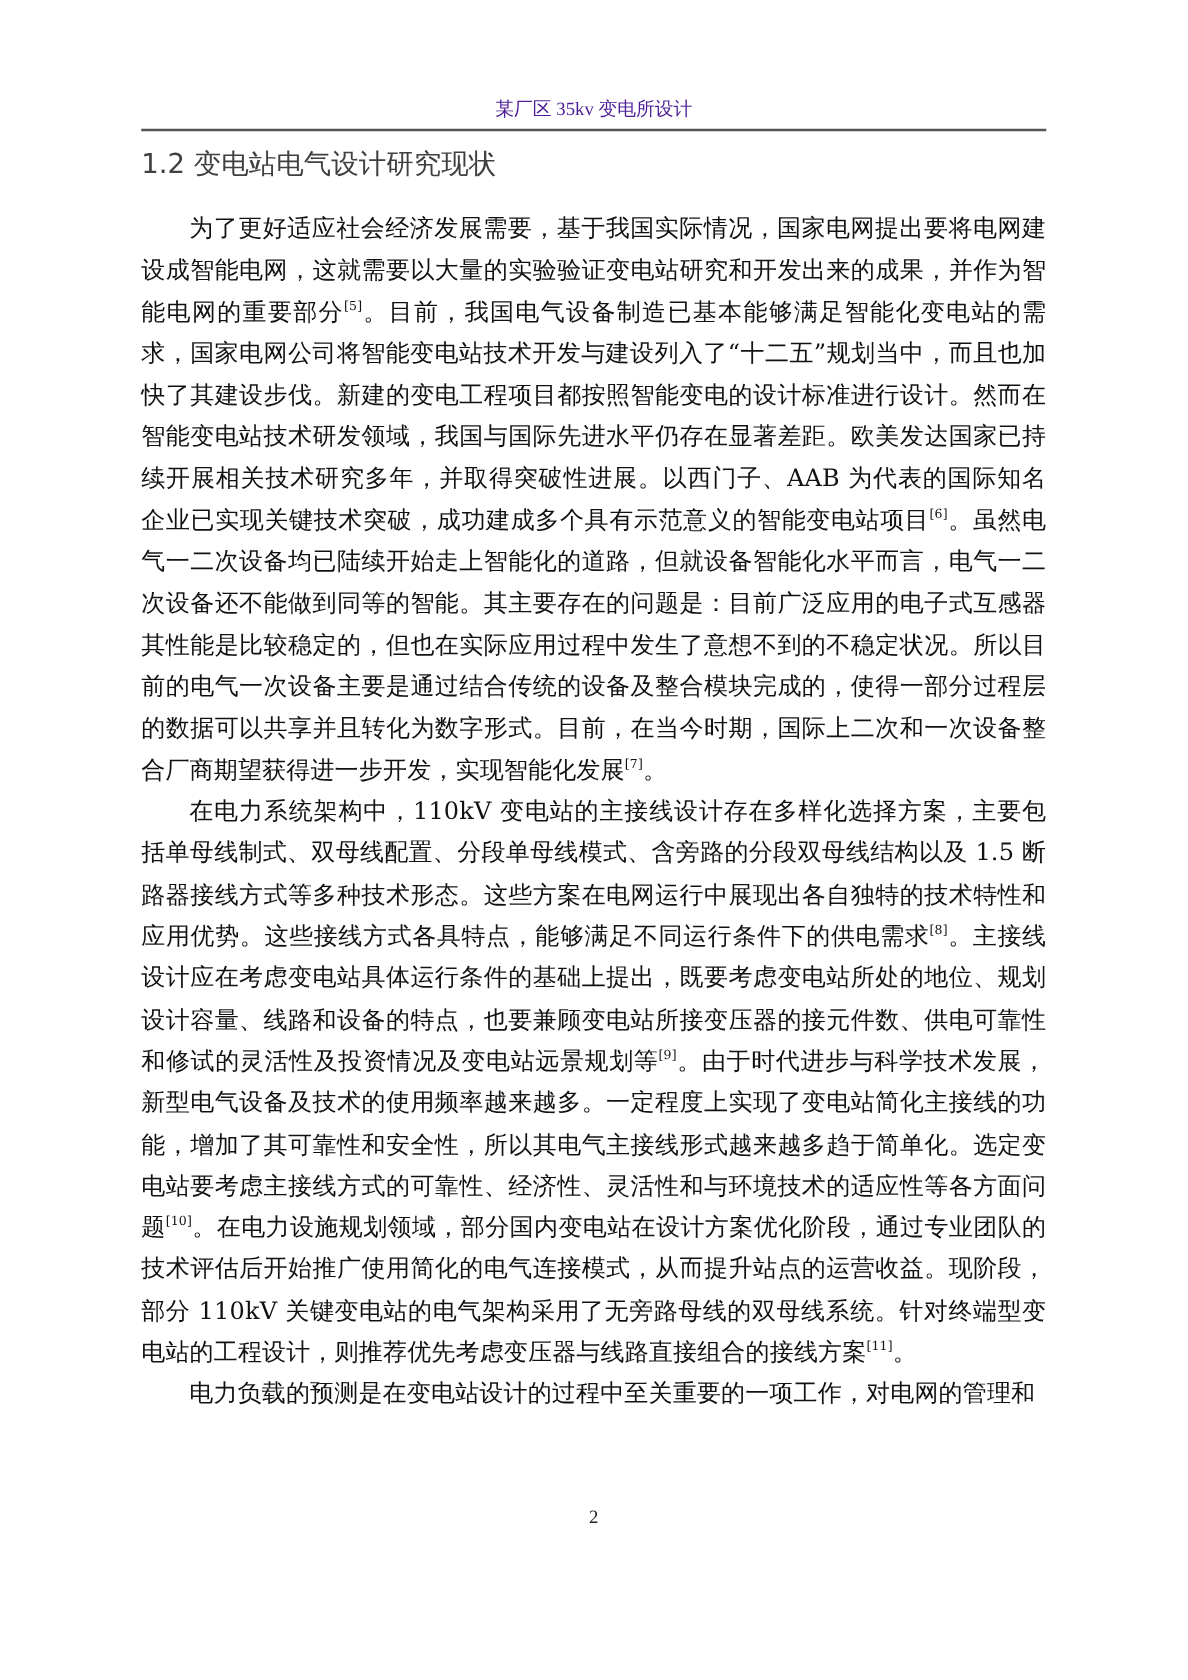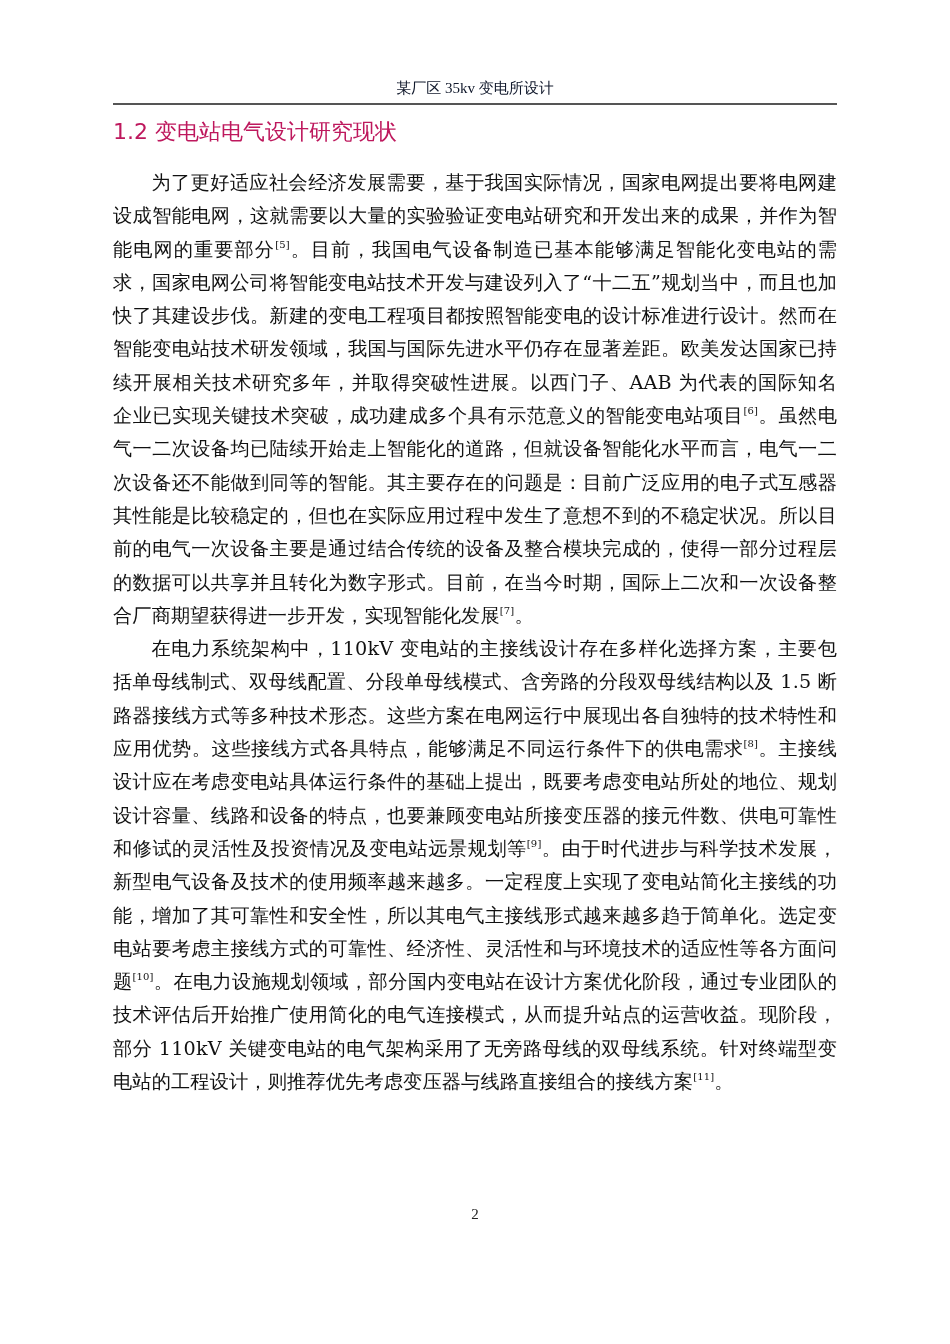--- a/index.html
+++ b/index.html
@@ -1,22 +1,22 @@
 <!DOCTYPE html>
 <html><head>
 <meta charset="utf-8">
 <style>
   html, body { margin: 0; padding: 0; background: #ffffff; }
   body { width: 950px; height: 1344px; position: relative; overflow: hidden;
          font-family: "DejaVu Serif", "Liberation Serif", serif; color: #111; }
   .page-header { position: absolute; left: 113px; width: 724px; top: 78px; text-align: center;
-                 font-size: 15px; line-height: 20px; color: #0f172a; font-family: "Liberation Serif", serif; }
+                 font-size: 15px; line-height: 20px; color: #4c1d95; font-family: "Liberation Serif", serif; }
   .header-rule { position: absolute; left: 113px; width: 724px; top: 103px; height: 2px; background: #555; }
   .section-title { position: absolute; left: 113px; top: 116px; font-size: 22px; line-height: 32px;
-                   font-family: "DejaVu Sans", sans-serif; font-weight: normal; margin: 0; color: #be185d; text-align: center; }
+                   font-family: "DejaVu Sans", sans-serif; font-weight: normal; margin: 0; color: #404040; text-align: center; }
   .body-text { position: absolute; left: 113px; width: 724px; top: 166px; }
   .para { margin: 0; font-size: 19.2px; line-height: 33.3px; text-align: justify; text-indent: 2em;
           letter-spacing: 0.15px; }
   .para sup { font-size: 10px; line-height: 0; vertical-align: 8px; }
   .page-number { position: absolute; left: 0; width: 950px; top: 1206px; text-align: center;
                  font-size: 15px; font-family: "Liberation Serif", serif; color: #222; }
 </style>
 </head>
 <body>
 
@@ -25,15 +25,18 @@
 
 <h2 class="section-title">1.2 变电站电气设计研究现状</h2>
 
 <div class="body-text">
   <p class="para">
     <span>为了更好适应社会经济发展需要，基于我国实际情况，国家电网提出要将电网建设成智能电网，这就需要以大量的实验验证变电站研究和开发出来的成果，并作为智能电网的重要部分</span><sup>[5]</sup><span>。目前，我国电气设备制造已基本能够满足智能化变电站的需求，国家电网公司将智能变电站技术开发与建设列入了“十二五”规划当中，而且也加快了其建设步伐。新建的变电工程项目都按照智能变电的设计标准进行设计。然而在智能变电站技术研发领域，我国与国际先进水平仍存在显著差距。欧美发达国家已持续开展相关技术研究多年，并取得突破性进展。以西门子、AAB 为代表的国际知名企业已实现关键技术突破，成功建成多个具有示范意义的智能变电站项目</span><sup>[6]</sup><span>。虽然电气一二次设备均已陆续开始走上智能化的道路，但就设备智能化水平而言，电气一二次设备还不能做到同等的智能。其主要存在的问题是：目前广泛应用的电子式互感器其性能是比较稳定的，但也在实际应用过程中发生了意想不到的不稳定状况。所以目前的电气一次设备主要是通过结合传统的设备及整合模块完成的，使得一部分过程层的数据可以共享并且转化为数字形式。目前，在当今时期，国际上二次和一次设备整合厂商期望获得进一步开发，实现智能化发展</span><sup>[7]</sup><span>。</span>
   </p>
   <p class="para">
     <span>在电力系统架构中，110kV 变电站的主接线设计存在多样化选择方案，主要包括单母线制式、双母线配置、分段单母线模式、含旁路的分段双母线结构以及 1.5 断路器接线方式等多种技术形态。这些方案在电网运行中展现出各自独特的技术特性和应用优势。这些接线方式各具特点，能够满足不同运行条件下的供电需求</span><sup>[8]</sup><span>。主接线设计应在考虑变电站具体运行条件的基础上提出，既要考虑变电站所处的地位、规划设计容量、线路和设备的特点，也要兼顾变电站所接变压器的接元件数、供电可靠性和修试的灵活性及投资情况及变电站远景规划等</span><sup>[9]</sup><span>。由于时代进步与科学技术发展，新型电气设备及技术的使用频率越来越多。一定程度上实现了变电站简化主接线的功能，增加了其可靠性和安全性，所以其电气主接线形式越来越多趋于简单化。选定变电站要考虑主接线方式的可靠性、经济性、灵活性和与环境技术的适应性等各方面问题</span><sup>[10]</sup><span>。在电力设施规划领域，部分国内变电站在设计方案优化阶段，通过专业团队的技术评估后开始推广使用简化的电气连接模式，从而提升站点的运营收益。现阶段，部分 110kV 关键变电站的电气架构采用了无旁路母线的双母线系统。针对终端型变电站的工程设计，则推荐优先考虑变压器与线路直接组合的接线方案</span><sup>[11]</sup><span>。</span>
   </p>
+  <p class="para">
+    <span>电力负载的预测是在变电站设计的过程中至关重要的一项工作，对电网的管理和</span>
+  </p>
 </div>
 
 <div class="page-number">2</div>
 
 </body></html>

